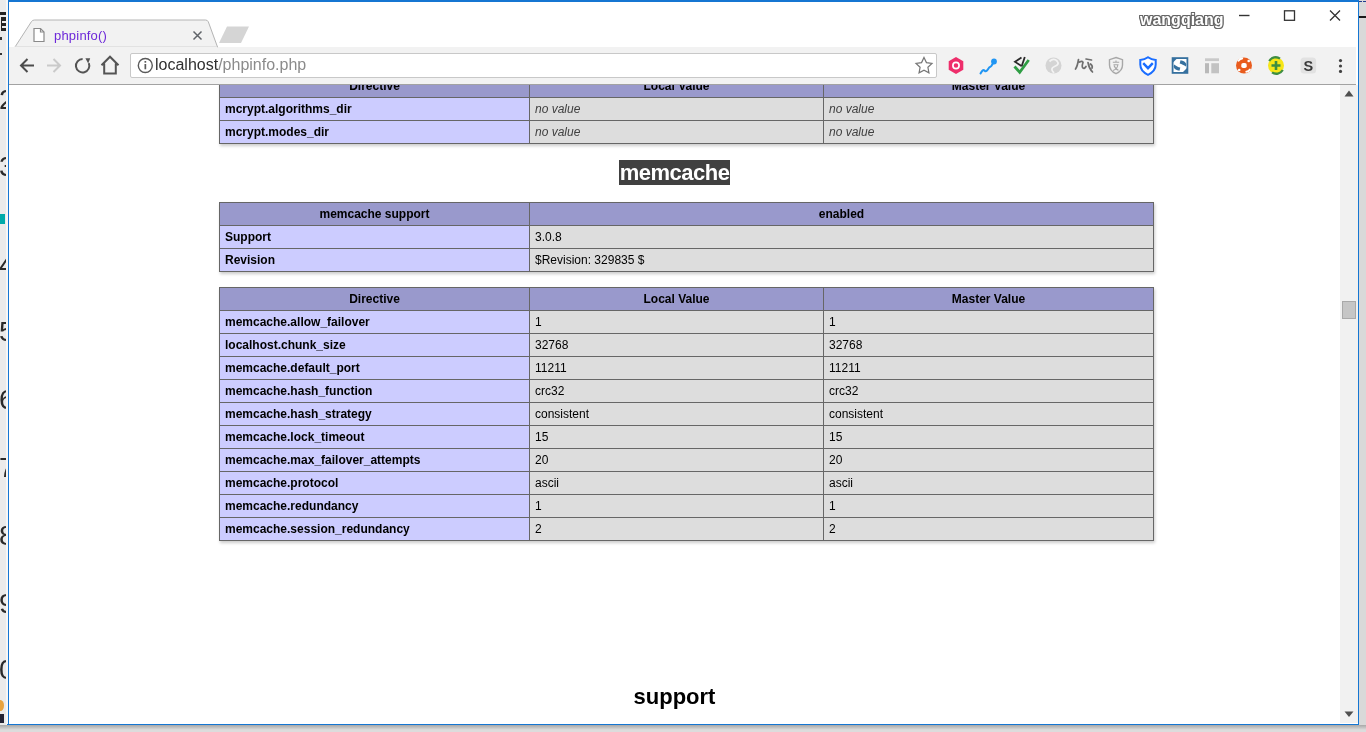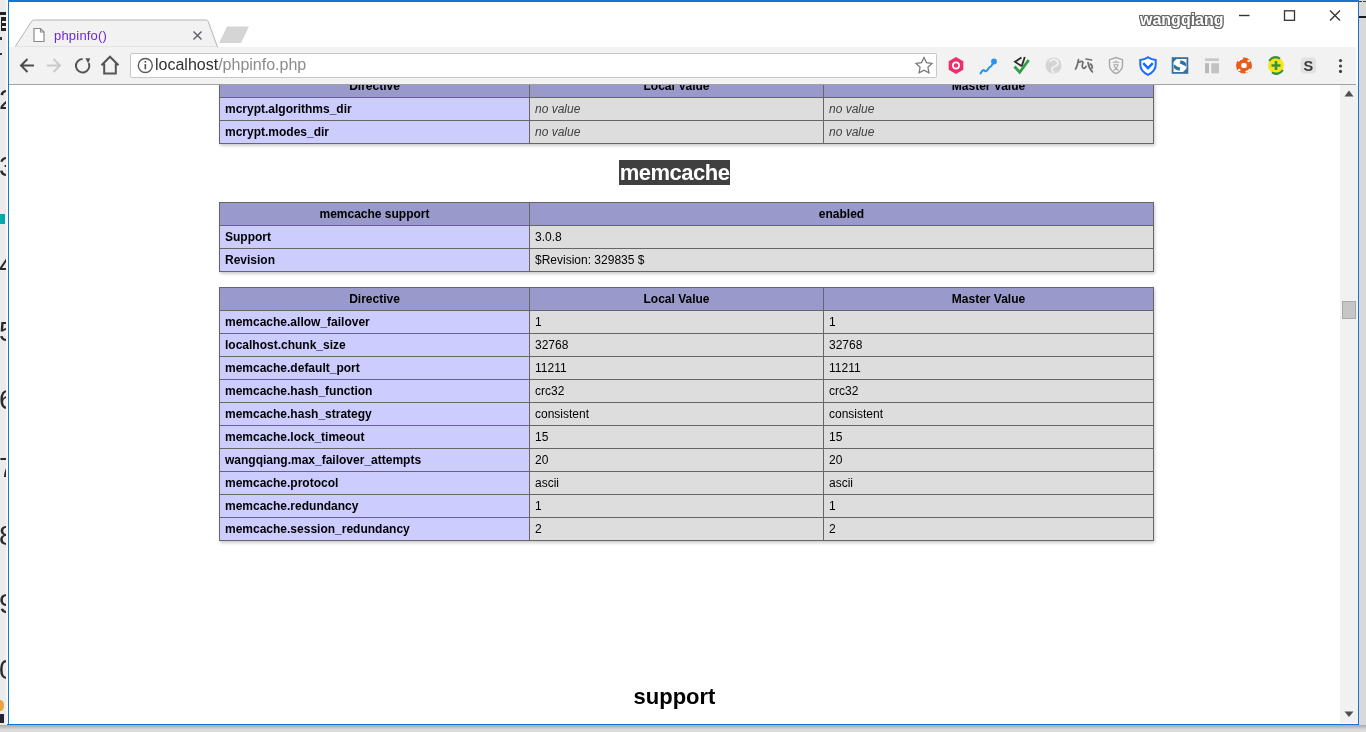--- a/index.html
+++ b/index.html
@@ -142,21 +142,21 @@
           <td class="e">memcache.hash_strategy</td>
           <td class="v">consistent</td>
           <td class="v">consistent</td>
         </tr>
     <tr>
           <td class="e">memcache.lock_timeout</td>
           <td class="v">15</td>
           <td class="v">15</td>
         </tr>
     <tr>
-          <td class="e">wangqiang.max_failover_attempts</td>
+          <td class="e">memcache.max_failover_attempts</td>
           <td class="v">20</td>
           <td class="v">20</td>
         </tr>
     <tr>
           <td class="e">memcache.protocol</td>
           <td class="v">ascii</td>
           <td class="v">ascii</td>
         </tr>
     <tr>
           <td class="e">memcache.redundancy</td>

